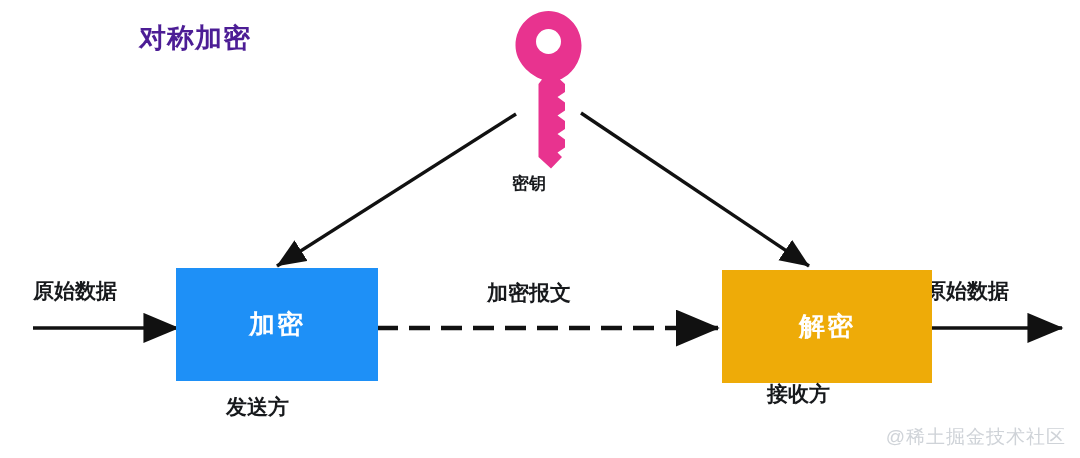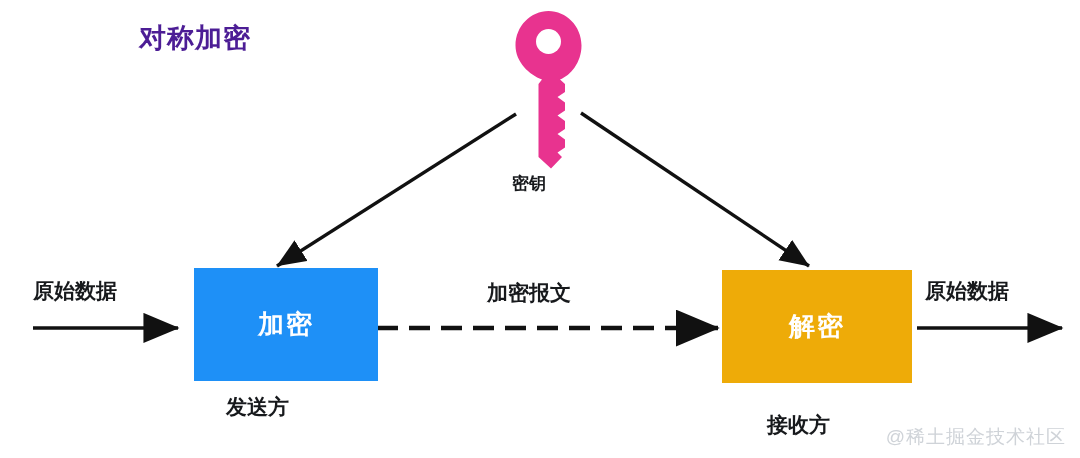--- a/index.html
+++ b/index.html
@@ -43,47 +43,47 @@
   .proc-box {
     display: flex;
     align-items: center;
     justify-content: center;
     color: #ffffff;
     font-size: 26px;
     font-weight: bold;
     letter-spacing: 2px;
   }
   #encrypt-box {
-    left: 194px;
+    left: 176px;
     top: 268px;
-    width: 184px;
+    width: 202px;
     height: 113px;
     background: #1e90f7;
   }
   #decrypt-box {
     left: 722px;
     top: 270px;
-    width: 190px;
+    width: 210px;
     height: 113px;
     background: #eeab08;
   }
 
   
   .label-bold {
     font-size: 21px;
     font-weight: bold;
     color: #17191c;
     white-space: nowrap;
   }
   #label-left-data  { left: 33px;  top: 277px; }
   #label-right-data { left: 925px; top: 277px; }
   #label-cipher     { left: 487px; top: 279px; }
   #label-key        { left: 512px; top: 172px; font-size: 17px; }
   #label-sender     { left: 226px; top: 393px; }
-  #label-receiver   { left: 767px; top: 380px; margin-top: 31px; }
+  #label-receiver   { left: 767px; top: 380px; }
 
   
   #watermark {
     right: 14px;
     bottom: 8px;
     font-size: 19px;
     color: #cfd3d8;
     white-space: nowrap;
     letter-spacing: 1px;
   }

